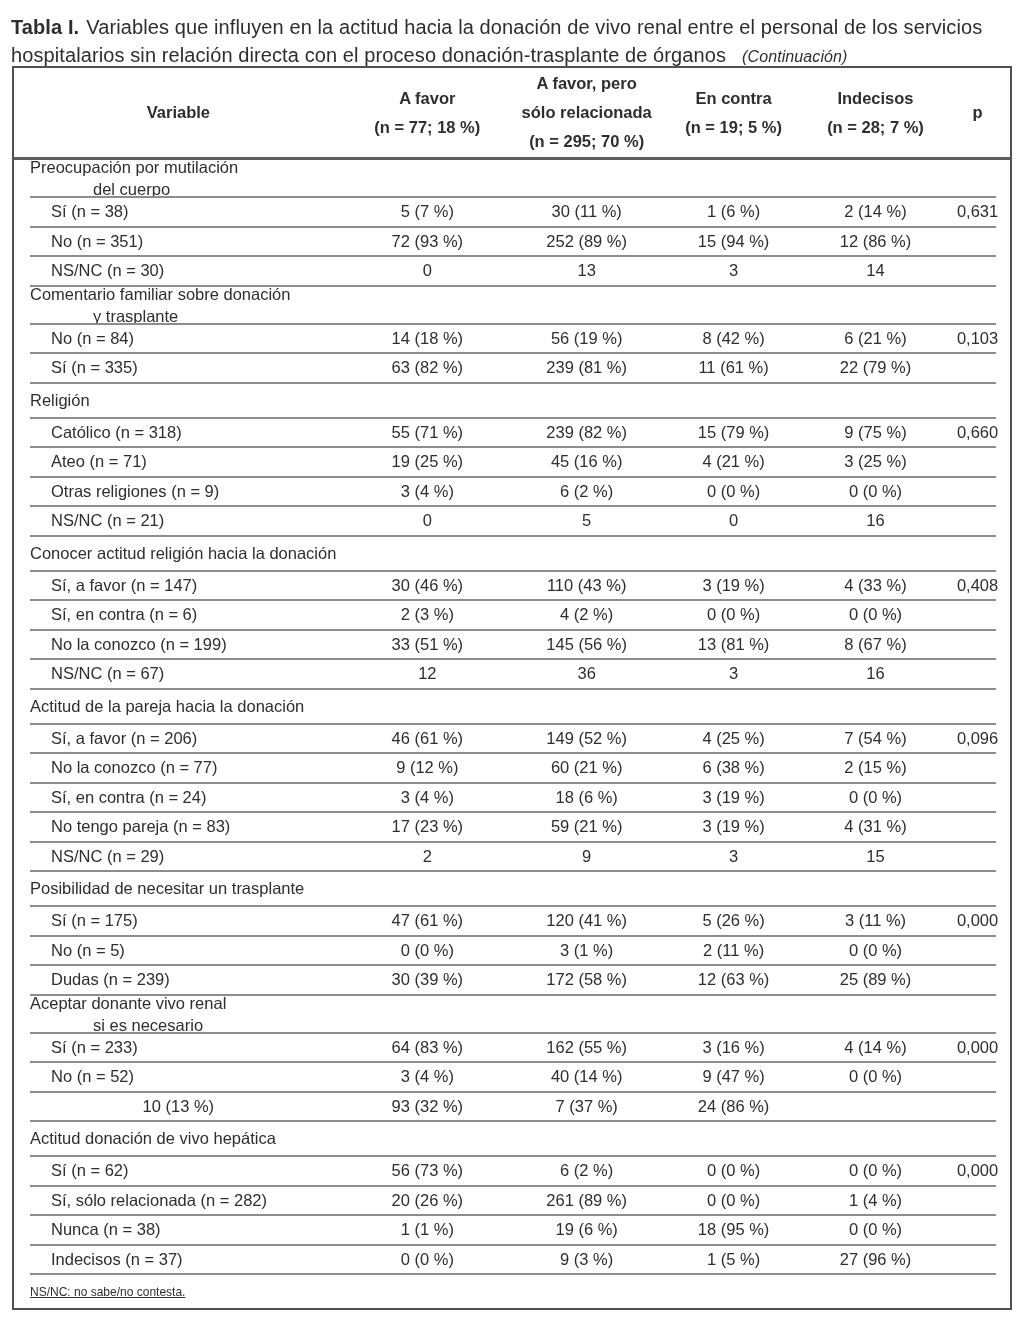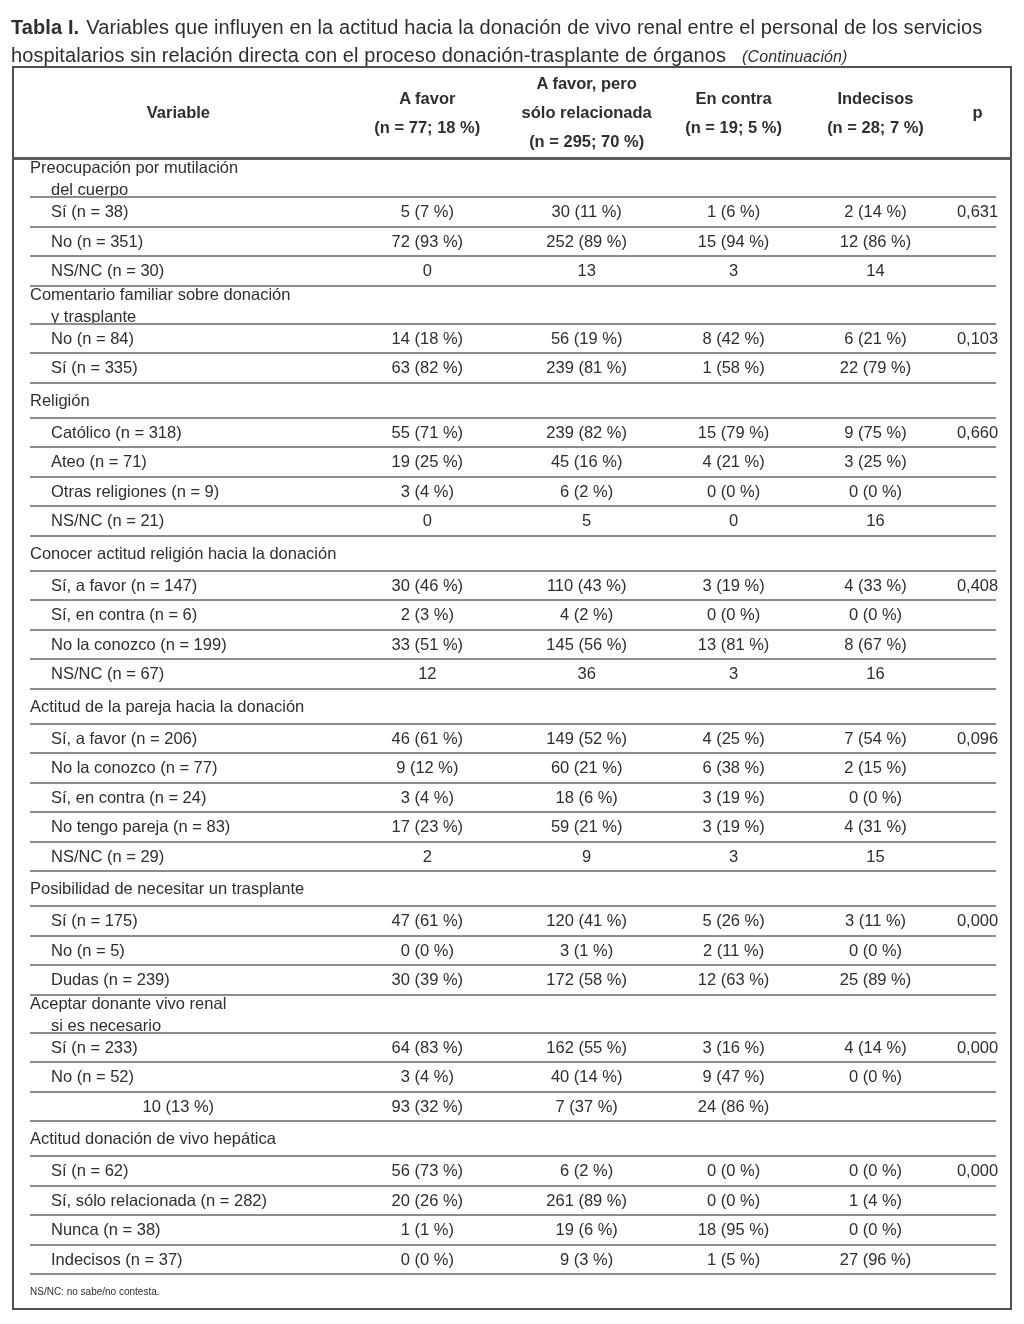--- a/index.html
+++ b/index.html
@@ -61,37 +61,38 @@
   
   .section-row {
     display: flex;
     flex-direction: column;
     justify-content: center;
     font-size: 16.5px;
   }
   .section-row.single { height: 33px; }
   .section-row.double { height: 36px; line-height: 22px; }
   .section-line-0 { padding-left: 16px; }
-  .section-line-1 { padding-left: 37px; }
+  .section-line-1 { padding-left: 37px; margin-left: 42px; }
 
   
   .row { height: 27.5px; font-size: 16.5px; }
   .row .label { padding-left: 37px; text-align: left; white-space: nowrap; }
   .row .val, .row .pval { text-align: center; white-space: nowrap; }
 
   
   .rule { height: 2px; background: #8d8d8d; margin: 0 14px 0 16px; flex: none; }
 
   
   .footnote-row {
     height: 33px;
     display: flex;
     align-items: center;
     padding-left: 16px;
-    font-size: 10px;
+    font-size: 12px;
+    text-decoration: underline;
   }
 </style>
 </head>
 <body>
 
 <div class="page">
 
   <div class="title">
     <span class="title-label">Tabla I.</span><span>Variables que influyen en la actitud hacia la donación de vivo renal entre el personal de los servicios hospitalarios sin relación directa con el proceso donación-trasplante de órganos</span><span class="title-cont">(Continuación)</span>
   </div>
@@ -154,21 +155,21 @@
           <div class="label">No (n = 84)</div>
           <div class="val">14 (18 %)</div>
           <div class="val">56 (19 %)</div>
           <div class="val">8 (42 %)</div>
           <div class="val">6 (21 %)</div>
           <div class="pval">0,103</div>
         </div><div class="rule"></div><div class="row grid6">
           <div class="label">Sí (n = 335)</div>
           <div class="val">63 (82 %)</div>
           <div class="val">239 (81 %)</div>
-          <div class="val">1 (58 %)</div>
+          <div class="val">11 (61 %)</div>
           <div class="val">22 (79 %)</div>
           <div class="pval"></div>
         </div><div class="rule"></div><div class="section-row single">
           <div class="section-line-0">Religión</div>
         </div><div class="rule"></div><div class="row grid6">
           <div class="label">Católico (n = 318)</div>
           <div class="val">55 (71 %)</div>
           <div class="val">239 (82 %)</div>
           <div class="val">15 (79 %)</div>
           <div class="val">9 (75 %)</div>

